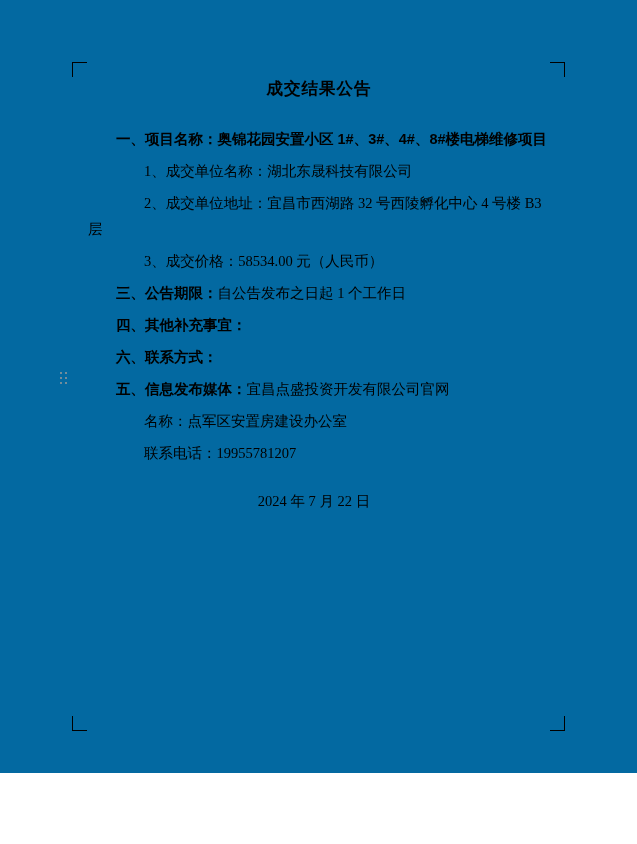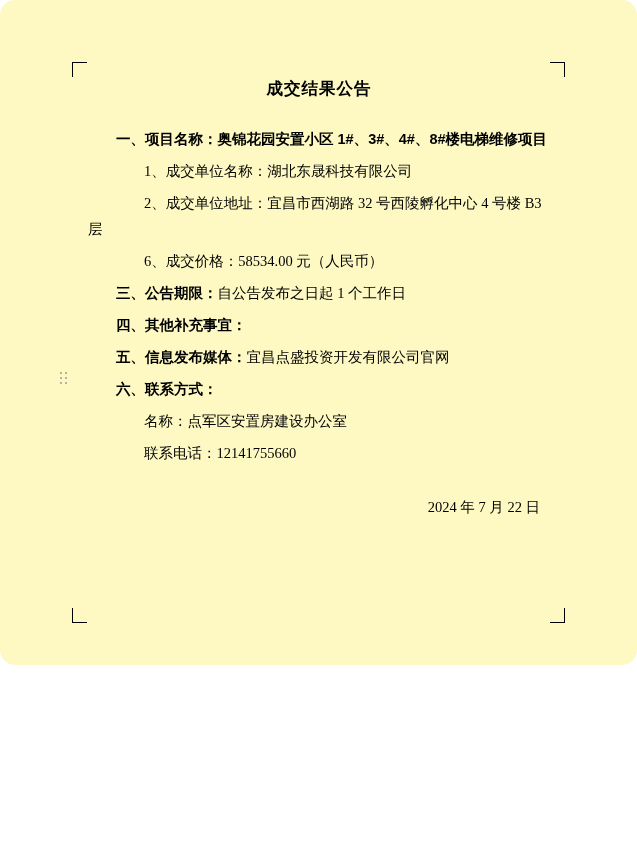--- a/index.html
+++ b/index.html
@@ -13,23 +13,22 @@
     font-family: "Liberation Serif", "DejaVu Serif", serif;
     color: #000000;
     position: relative;
     overflow: hidden;
   }
   .page {
     position: absolute;
     left: 0;
     top: 0;
     width: 637px;
-    height: 665px;
-    background: #fef9c3;
-    border-radius: 15px;
+    height: 773px;
+    background: #0369a1;
   }
   
   .mark {
     position: absolute;
     width: 14px;
     height: 14px;
   }
   .mark.tl { left: 72px;  top: 62px;  border-left: 1px solid #000; border-top: 1px solid #000; }
   .mark.tr { right: 72px; top: 62px;  border-right: 1px solid #000; border-top: 1px solid #000; }
   .mark.bl { left: 72px;  bottom: 42px; border-left: 1px solid #000; border-bottom: 1px solid #000; }
@@ -67,22 +66,22 @@
     text-indent: 56px;
   }
   .para {
     text-indent: 56px;
     text-align: justify;
   }
   .contact-line {
     text-indent: 56px;
   }
   .date-line {
-    text-align: right;
-    margin-top: 28px;
+    text-align: center;
+    margin-top: 22px;
     padding-right: 10px;
   }
   
   .handle {
     position: absolute;
     left: 60px;
     top: 372px;
     width: 8px;
     height: 14px;
     display: grid;
@@ -128,46 +127,46 @@
 
     <p class="lvl2">
       <span>1、成交单位名称：</span><span>湖北东晟科技有限公司</span>
     </p>
 
     <p class="lvl2">
       <span>2、成交单位地址：</span><span>宜昌市西湖路 32 号西陵孵化中心 4 号楼 B3 层</span>
     </p>
 
     <p class="lvl2">
-      <span>6、成交价格：</span><span>58534.00 元（人民币）</span>
+      <span>3、成交价格：</span><span>58534.00 元（人民币）</span>
     </p>
 
     <p class="lvl1">
       <span>三、公告期限：</span><span class="normal">自公告发布之日起 1 个工作日</span>
     </p>
 
     <p class="lvl1">
       <span>四、其他补充事宜：</span>
     </p>
 
 
     <p class="lvl1">
-      <span>五、信息发布媒体：</span><span class="normal">宜昌点盛投资开发有限公司官网</span>
+      <span>六、联系方式：</span>
     </p>
 
     <p class="lvl1">
-      <span>六、联系方式：</span>
+      <span>五、信息发布媒体：</span><span class="normal">宜昌点盛投资开发有限公司官网</span>
     </p>
 
     <p class="contact-line">
       <span>名称：</span><span>点军区安置房建设办公室</span>
     </p>
 
 
 
     <p class="contact-line">
-      <span>联系电话：</span><span>12141755660</span>
+      <span>联系电话：</span><span>19955781207</span>
     </p>
 
     <p class="date-line">2024 年 7 月 22 日</p>
 
   </div>
 </div>
 
 </body></html>

